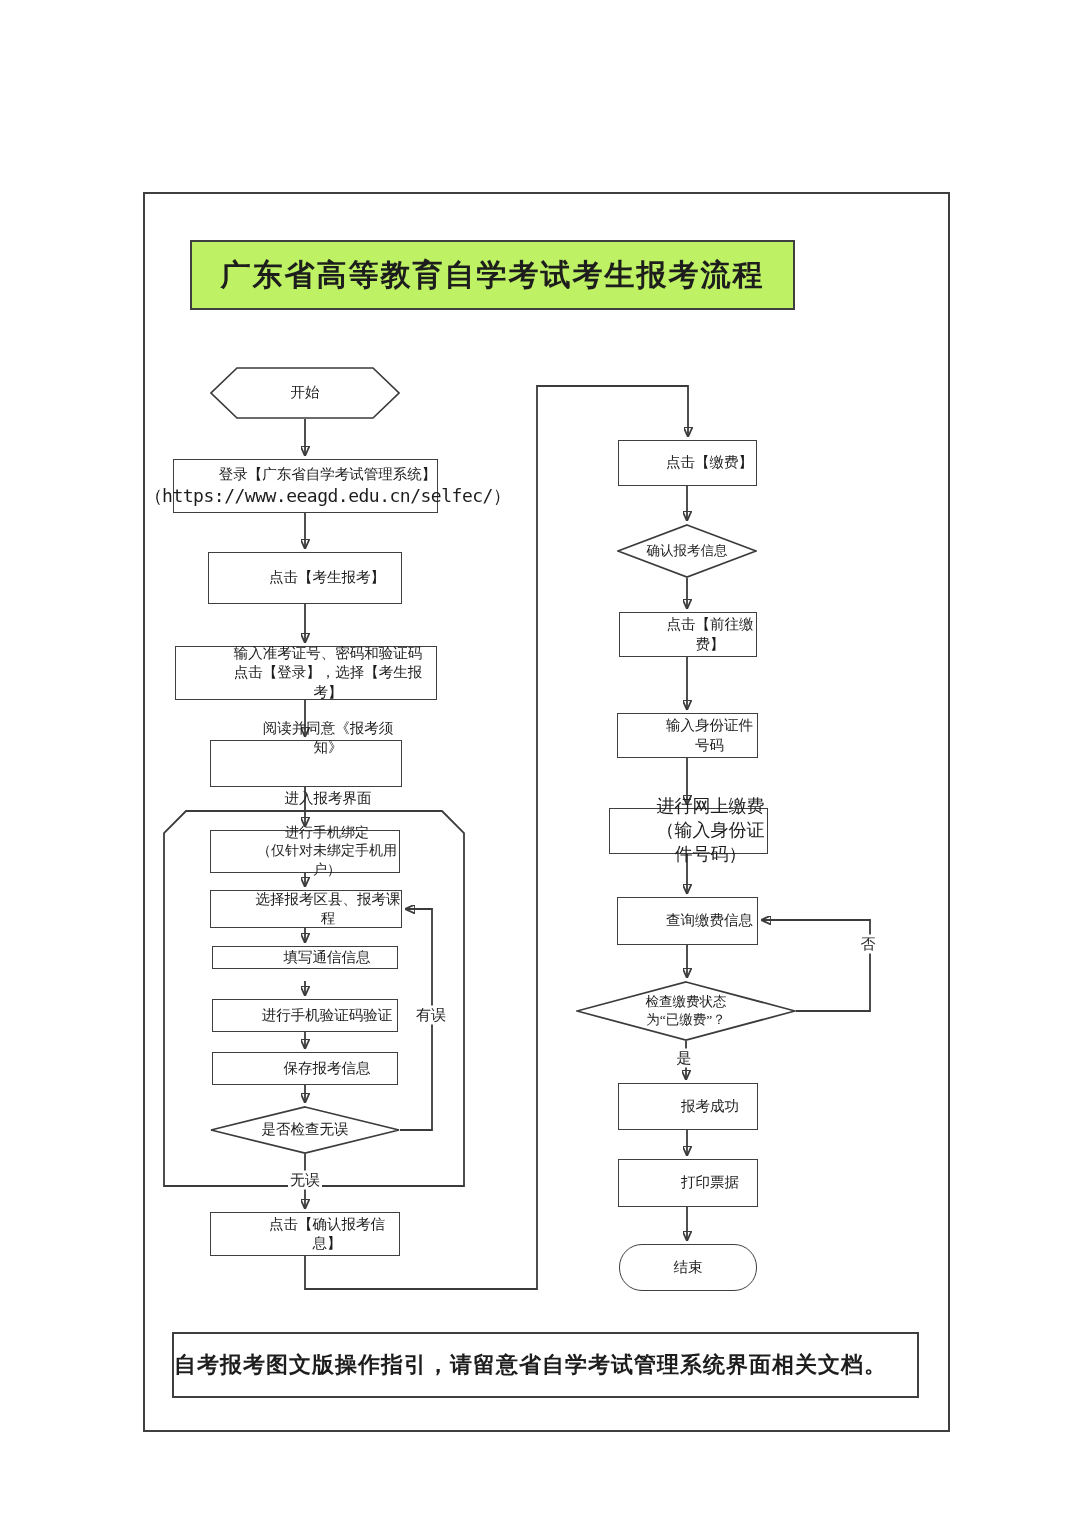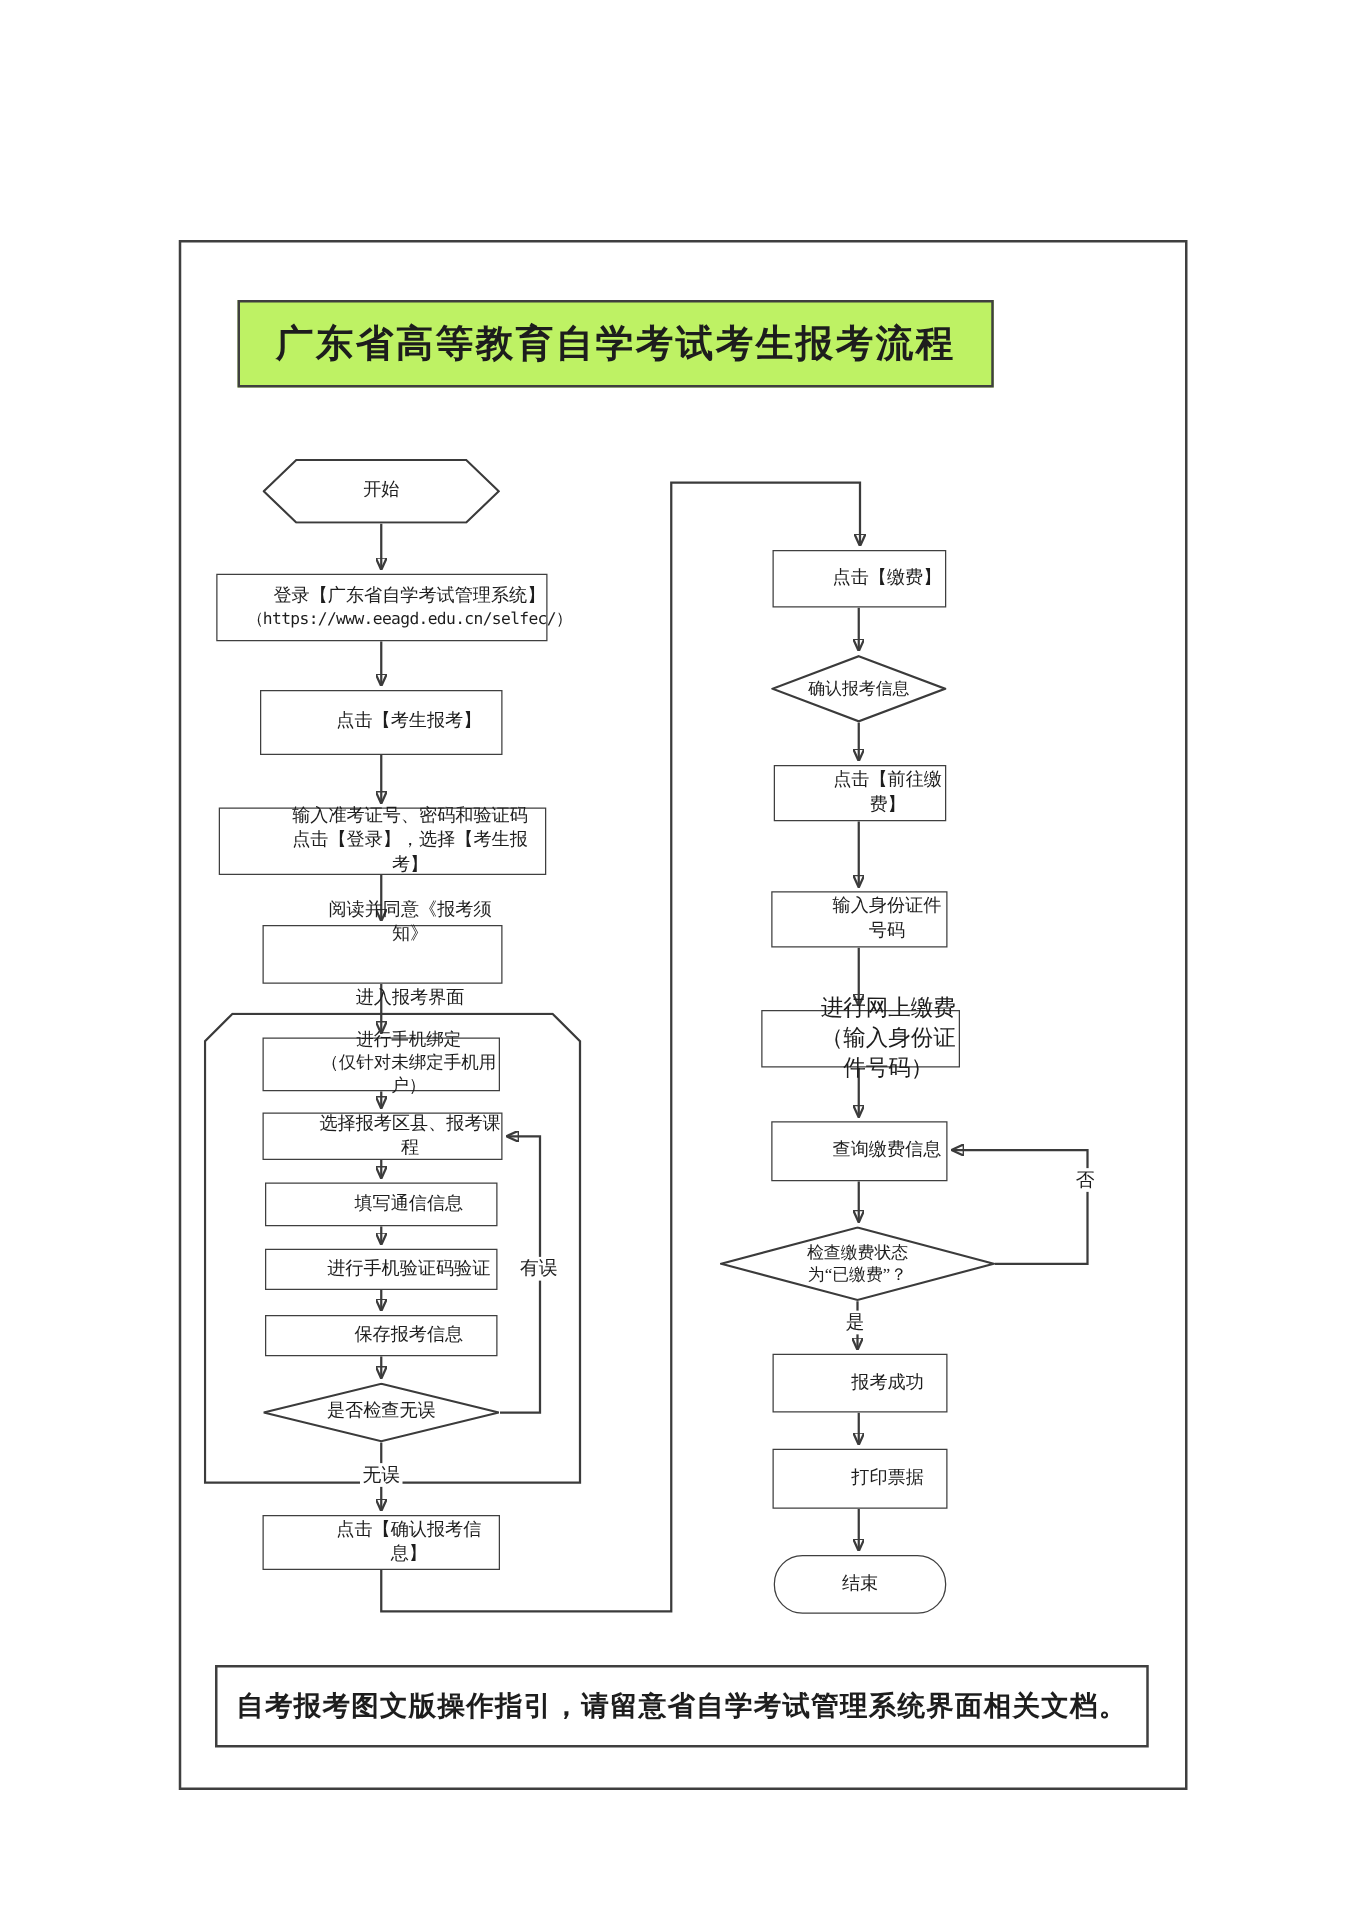--- a/index.html
+++ b/index.html
@@ -10,35 +10,35 @@
   }
   .abs{position:absolute;box-sizing:border-box;}
   
   .page-frame{border:2px solid #3f3f3f;background:#ffffff;z-index:1;}
   
   .title-box{
     border:2px solid #3f3f3f;display:flex;align-items:center;justify-content:center;
     font-size:30px;font-weight:bold;letter-spacing:2px;z-index:3;background:#bef264;
   }
   .footer-box{
-    border:2px solid #3f3f3f;display:flex;align-items:center;justify-content:center;
+    border:2px solid #3f3f3f;display:flex;align-items:center;justify-content:flex-start;
     font-size:22px;font-weight:bold;letter-spacing:1px;z-index:3;background:#fff;
     text-align:center;
   }
   
   .node{
     z-index:3;display:flex;flex-direction:column;align-items:center;justify-content:center;
     text-align:center;font-size:14.5px;line-height:1.32;background:#ffffff;
   }
   .node.rect{border:1.7px solid #3f3f3f;padding-left:44px;}
   .node.stadium{border:1.7px solid #3f3f3f;border-radius:23px;}
   .node.shape{background:transparent;border:none;}
   .node .shape-svg{position:absolute;left:0;top:0;width:100%;height:100%;}
   .node .lbl{position:relative;z-index:2;display:block;}
-  .mono{font-family:"DejaVu Sans Mono",monospace;font-size:13px;letter-spacing:-0.5px;}
+  .mono{font-family:"DejaVu Sans Mono",monospace;font-size:18px;letter-spacing:-0.5px;}
   
   .group-svg{z-index:2;}
   
   #connect-layer{position:absolute;left:0;top:0;width:1080px;height:1528px;z-index:2;}
   #connect-layer path{fill:none;stroke:#3b3b3b;stroke-width:1.8;}
   
   .edge-label{
     z-index:4;background:#ffffff;font-size:15px;padding:0 2px;
     transform:translate(-50%,-50%);white-space:nowrap;
   }
@@ -115,21 +115,21 @@
 
 <div class="abs node rect" style="left:210px;top:830px;width:190px;height:43px;font-size:14px;">
   <span class="lbl">进行手机绑定</span>
   <span class="lbl">（仅针对未绑定手机用户）</span>
 </div>
 
 <div class="abs node rect" style="left:210px;top:890px;width:192px;height:38px;">
   <span class="lbl">选择报考区县、报考课程</span>
 </div>
 
-<div class="abs node rect" style="left:212px;top:946px;width:186px;height:35px;">
+<div class="abs node rect" style="left:212px;top:946px;width:186px;height:23px;">
   <span class="lbl">填写通信信息</span>
 </div>
 
 <div class="abs node rect" style="left:212px;top:999px;width:186px;height:33px;">
   <span class="lbl">进行手机验证码验证</span>
 </div>
 
 <div class="abs node rect" style="left:212px;top:1052px;width:186px;height:33px;">
   <span class="lbl">保存报考信息</span>
 </div>

